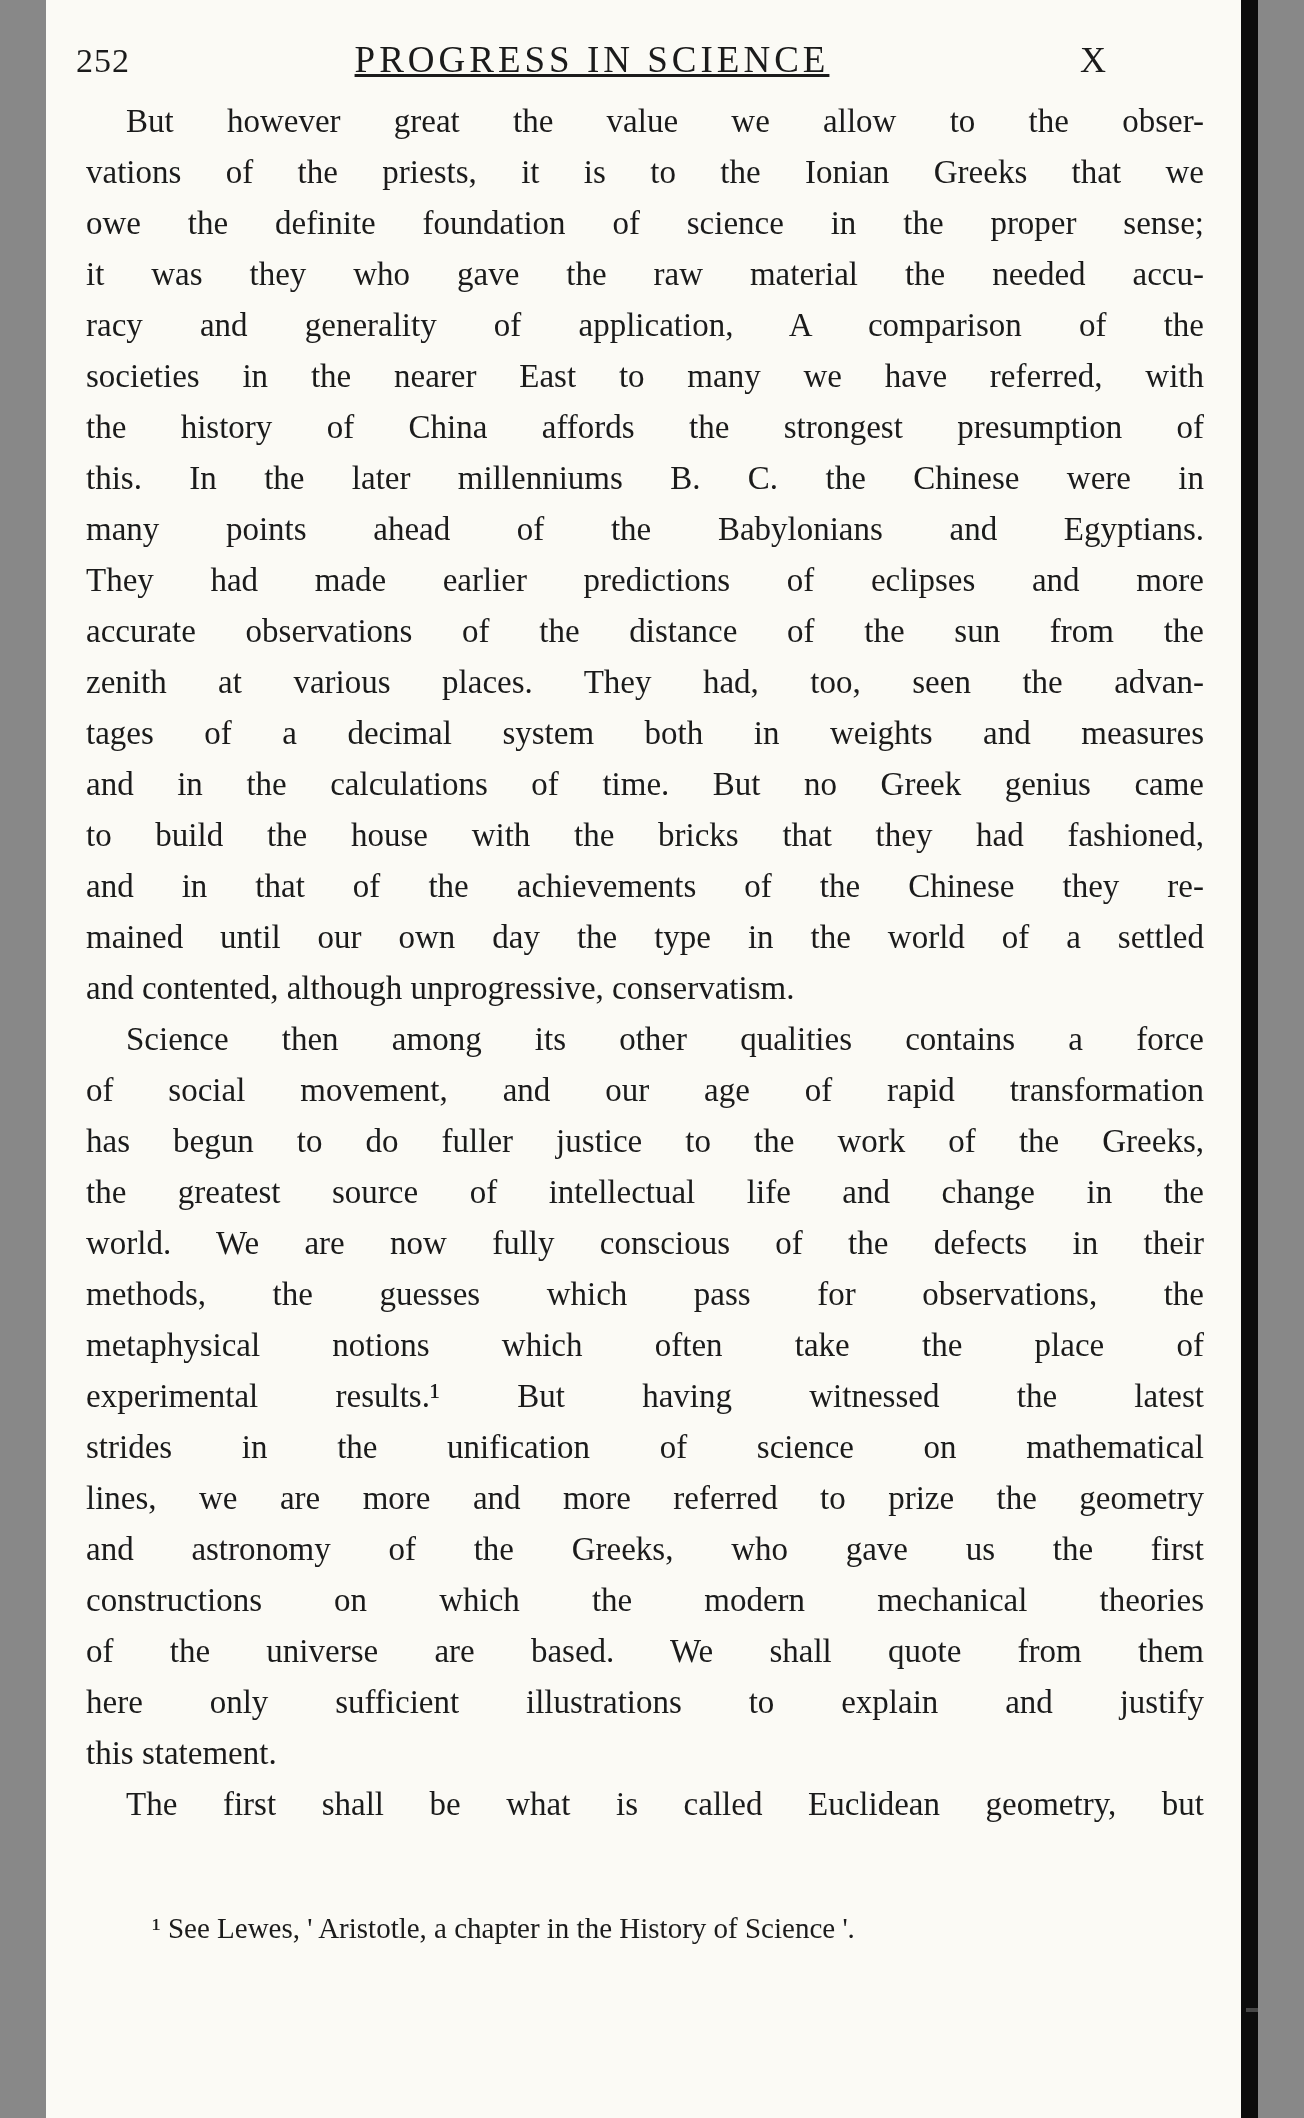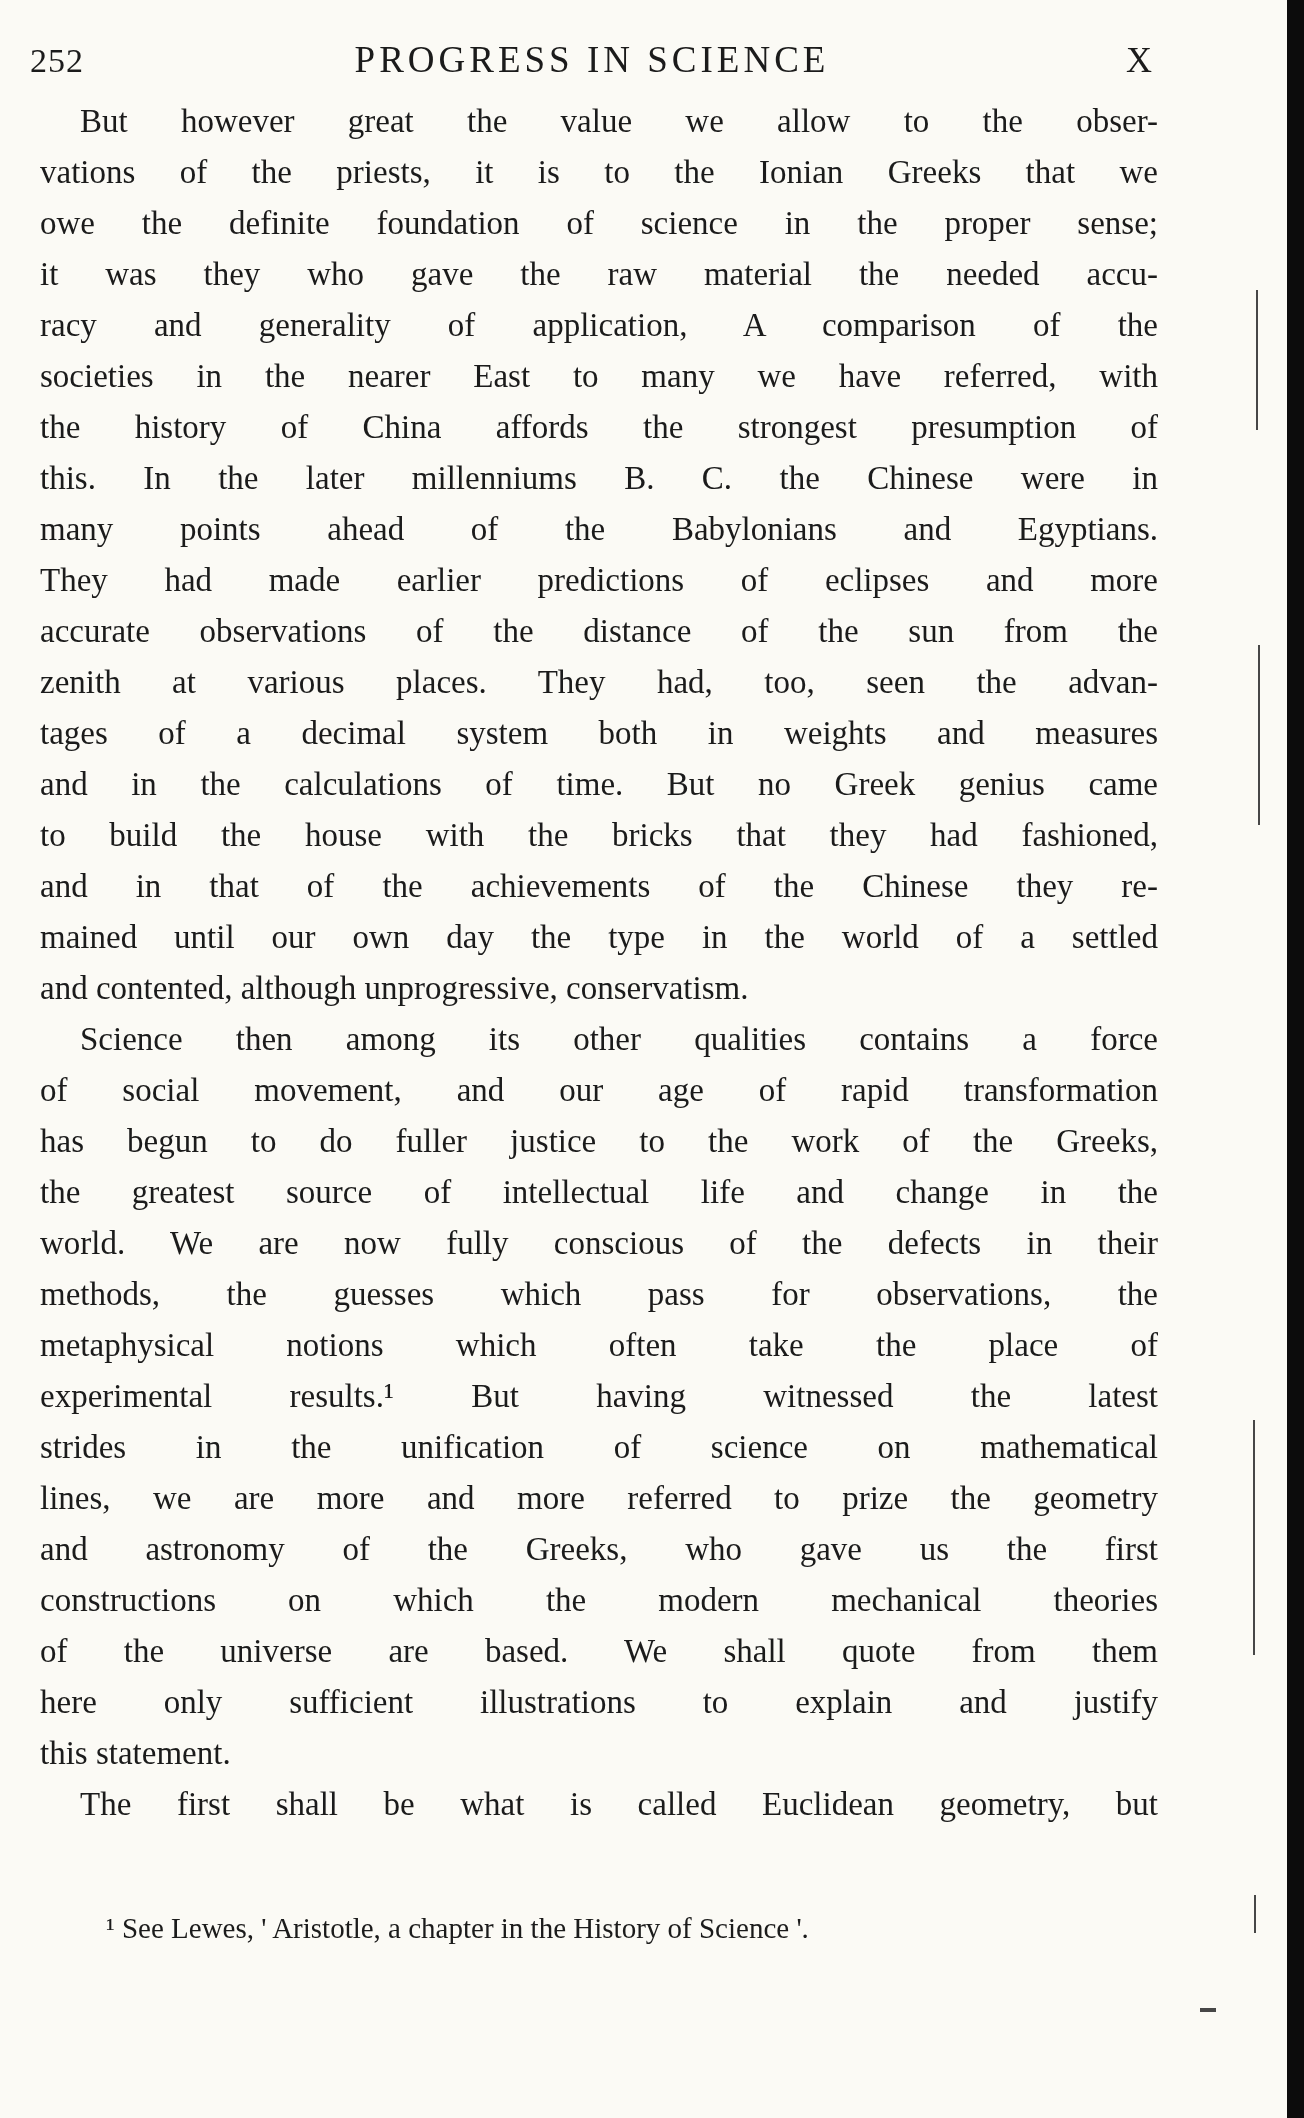--- a/index.html
+++ b/index.html
@@ -1,19 +1,19 @@
 <!DOCTYPE html>
 <html><head>
 <meta charset="utf-8">
 <style>
   * { margin: 0; padding: 0; box-sizing: border-box; }
   html, body { background: #888; }
   .page {
     position: relative;
-    width: 1304px;
+    width: 1212px;
     height: 2118px;
     margin: 0 auto;
     background: #fbfaf5;
     color: #1b1b1b;
     font-family: "Liberation Serif", "DejaVu Serif", serif;
     overflow: hidden;
   }
   
   .scan-edge {
     position: absolute;
@@ -37,20 +37,21 @@
     width: 175px;
     font-size: 34px;
     letter-spacing: 1px;
   }
   .running-title {
     flex: 1;
     text-align: center;
     font-size: 37px;
     letter-spacing: 4px;
     white-space: nowrap;
+    text-decoration: underline;
   }
   .chapter-numeral {
     width: 175px;
     text-align: right;
     font-size: 36px;
     letter-spacing: 2px;
   }
   .body-text {
     position: absolute;
     top: 96px;

